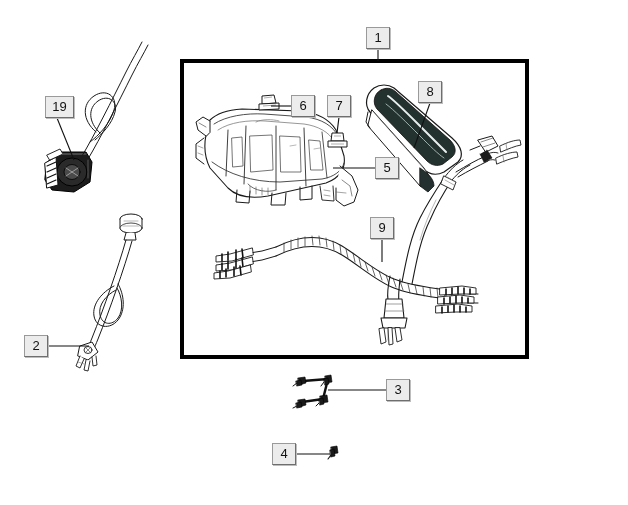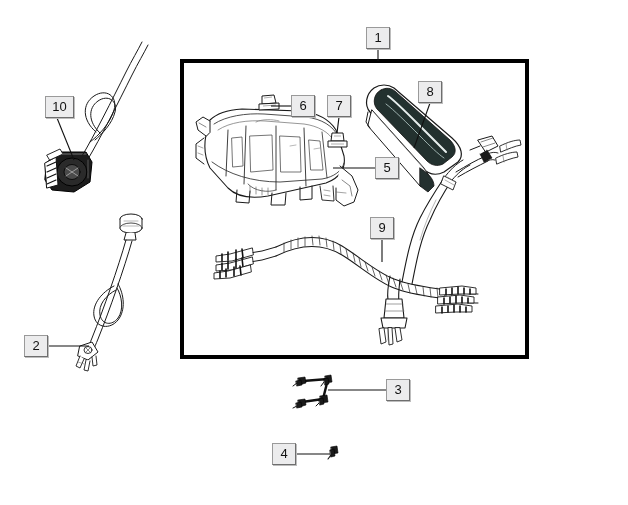--- a/index.html
+++ b/index.html
@@ -344,15 +344,15 @@
 
   <div class="callout" style="left:366px; top:27px;">1</div>
   <div class="callout" style="left:24px;  top:335px;">2</div>
   <div class="callout" style="left:386px; top:379px;">3</div>
   <div class="callout" style="left:272px; top:443px;">4</div>
   <div class="callout" style="left:375px; top:157px;">5</div>
   <div class="callout" style="left:291px; top:95px;">6</div>
   <div class="callout" style="left:327px; top:95px;">7</div>
   <div class="callout" style="left:418px; top:81px;">8</div>
   <div class="callout" style="left:370px; top:217px;">9</div>
-  <div class="callout wide" style="left:45px; top:96px;">10</div>
+  <div class="callout wide" style="left:45px; top:96px;">19</div>
 
 </div>
 
 </body></html>

